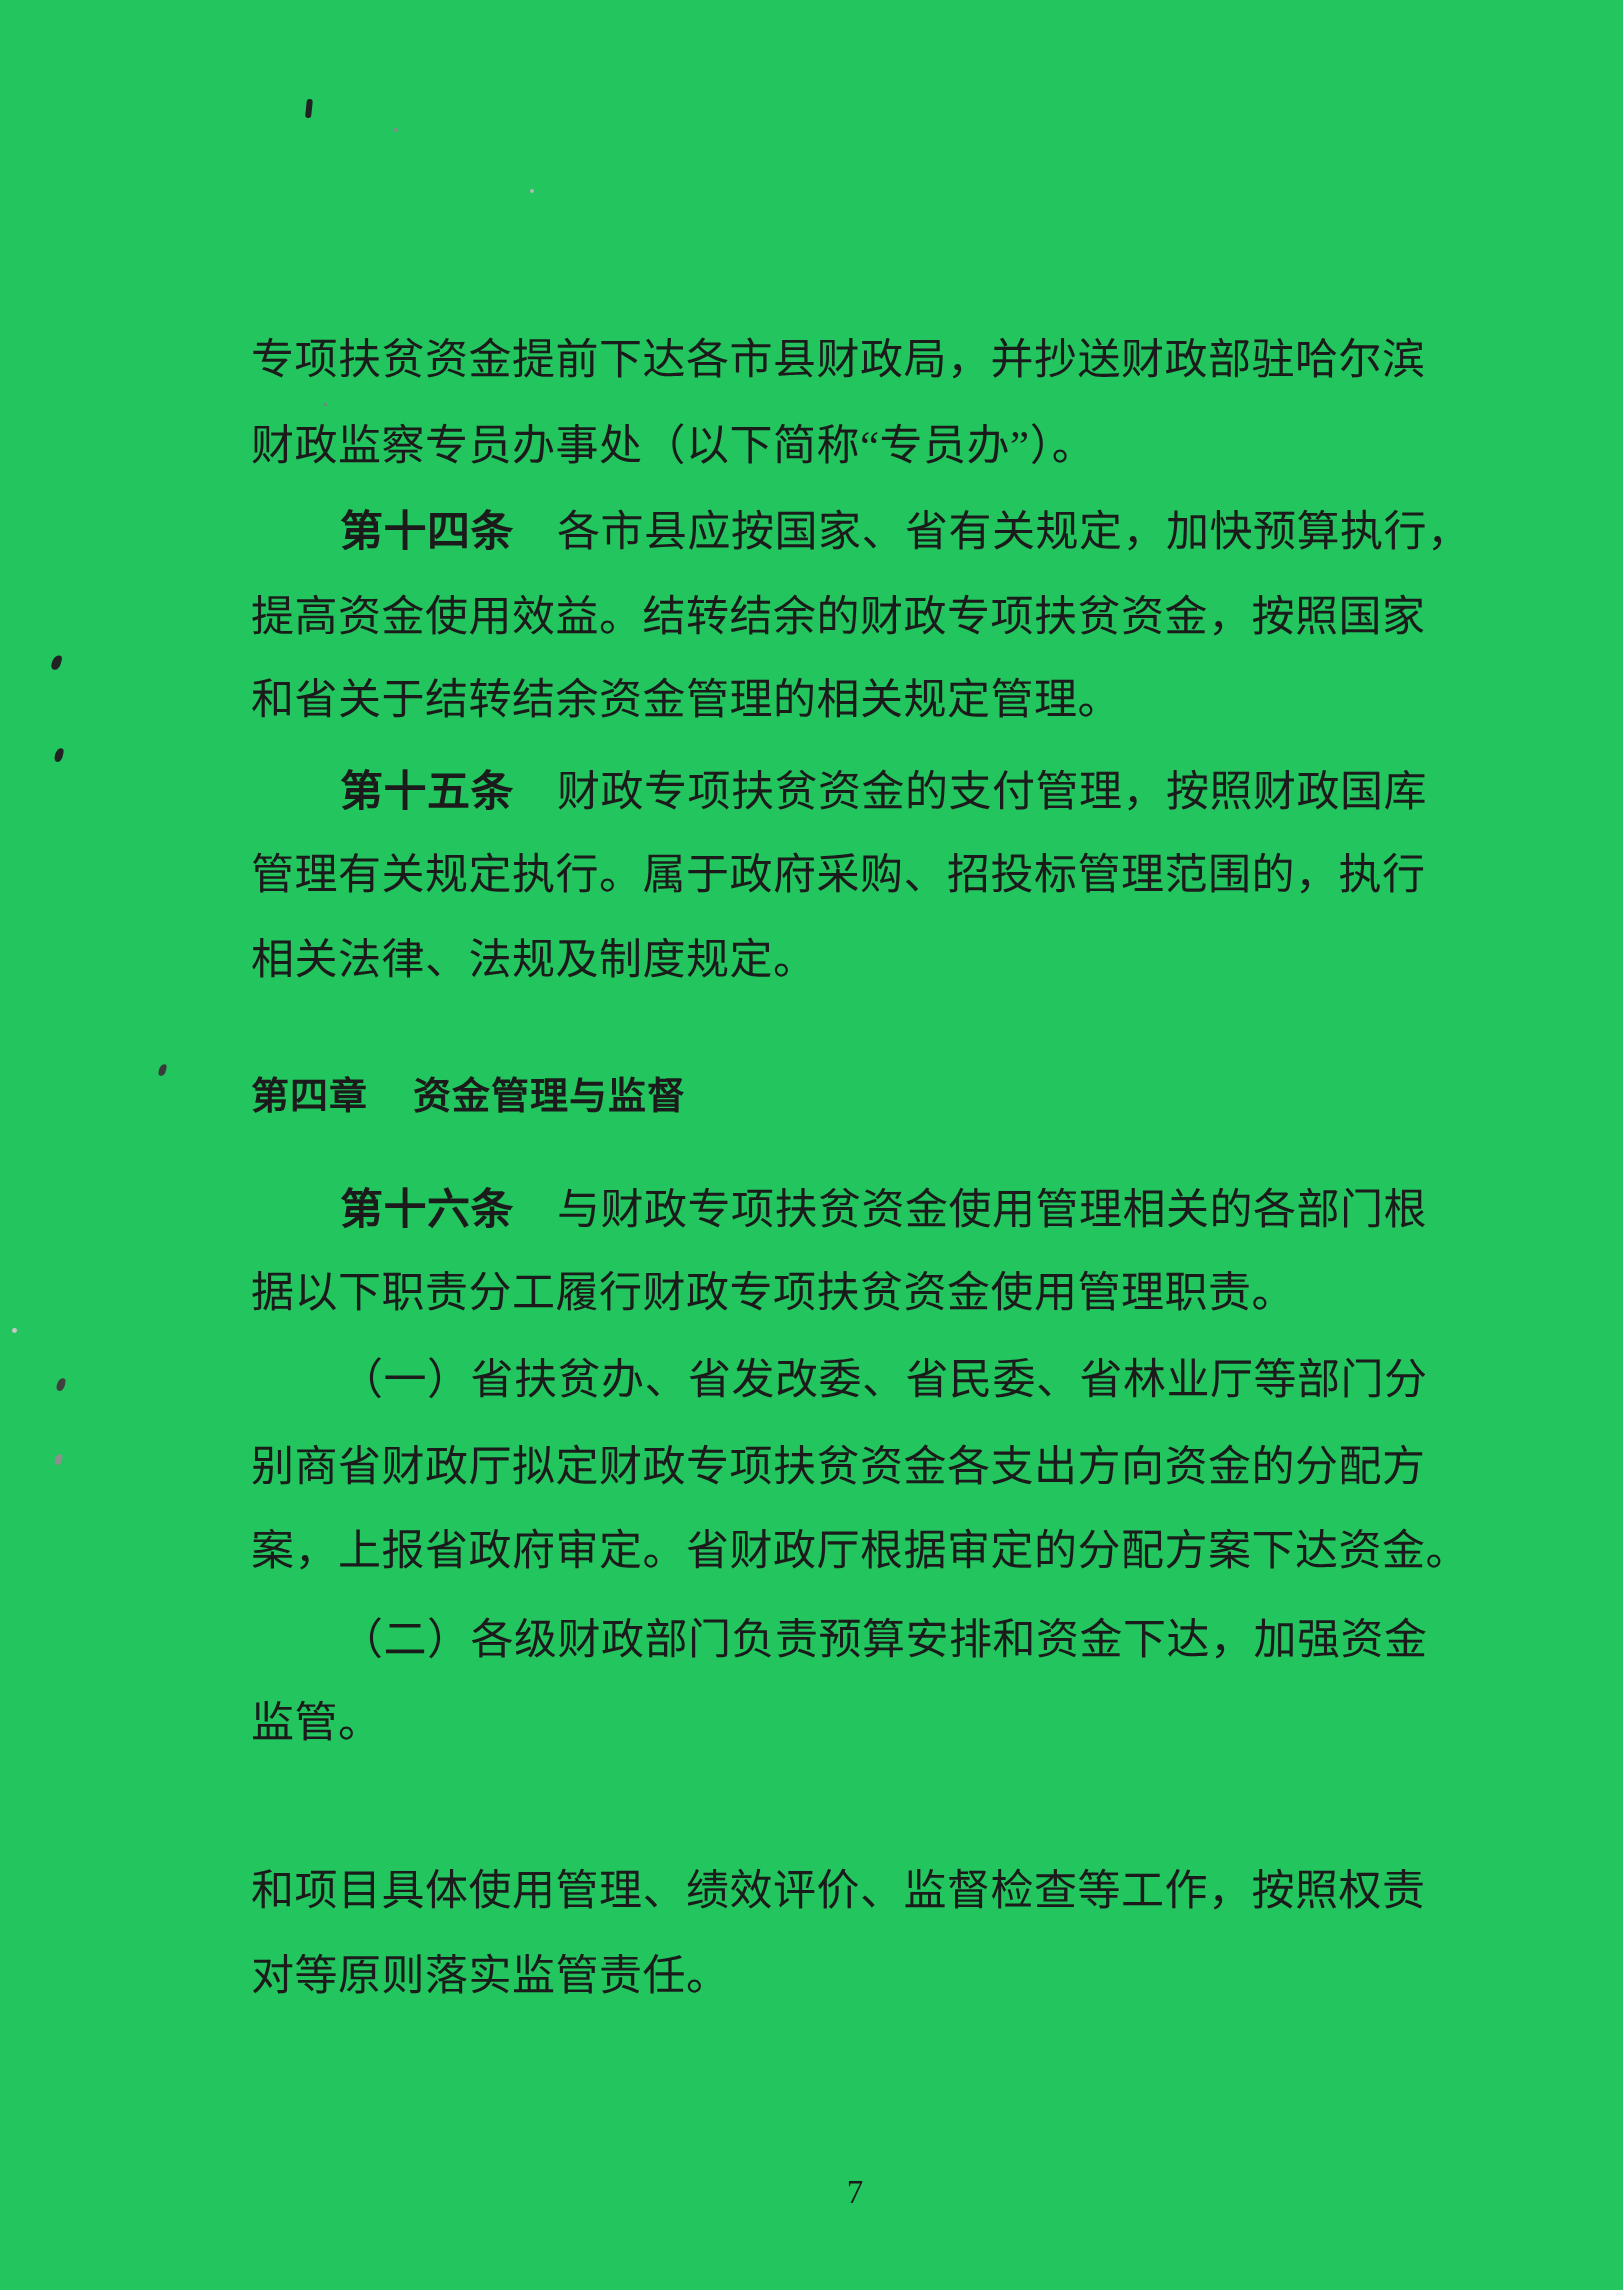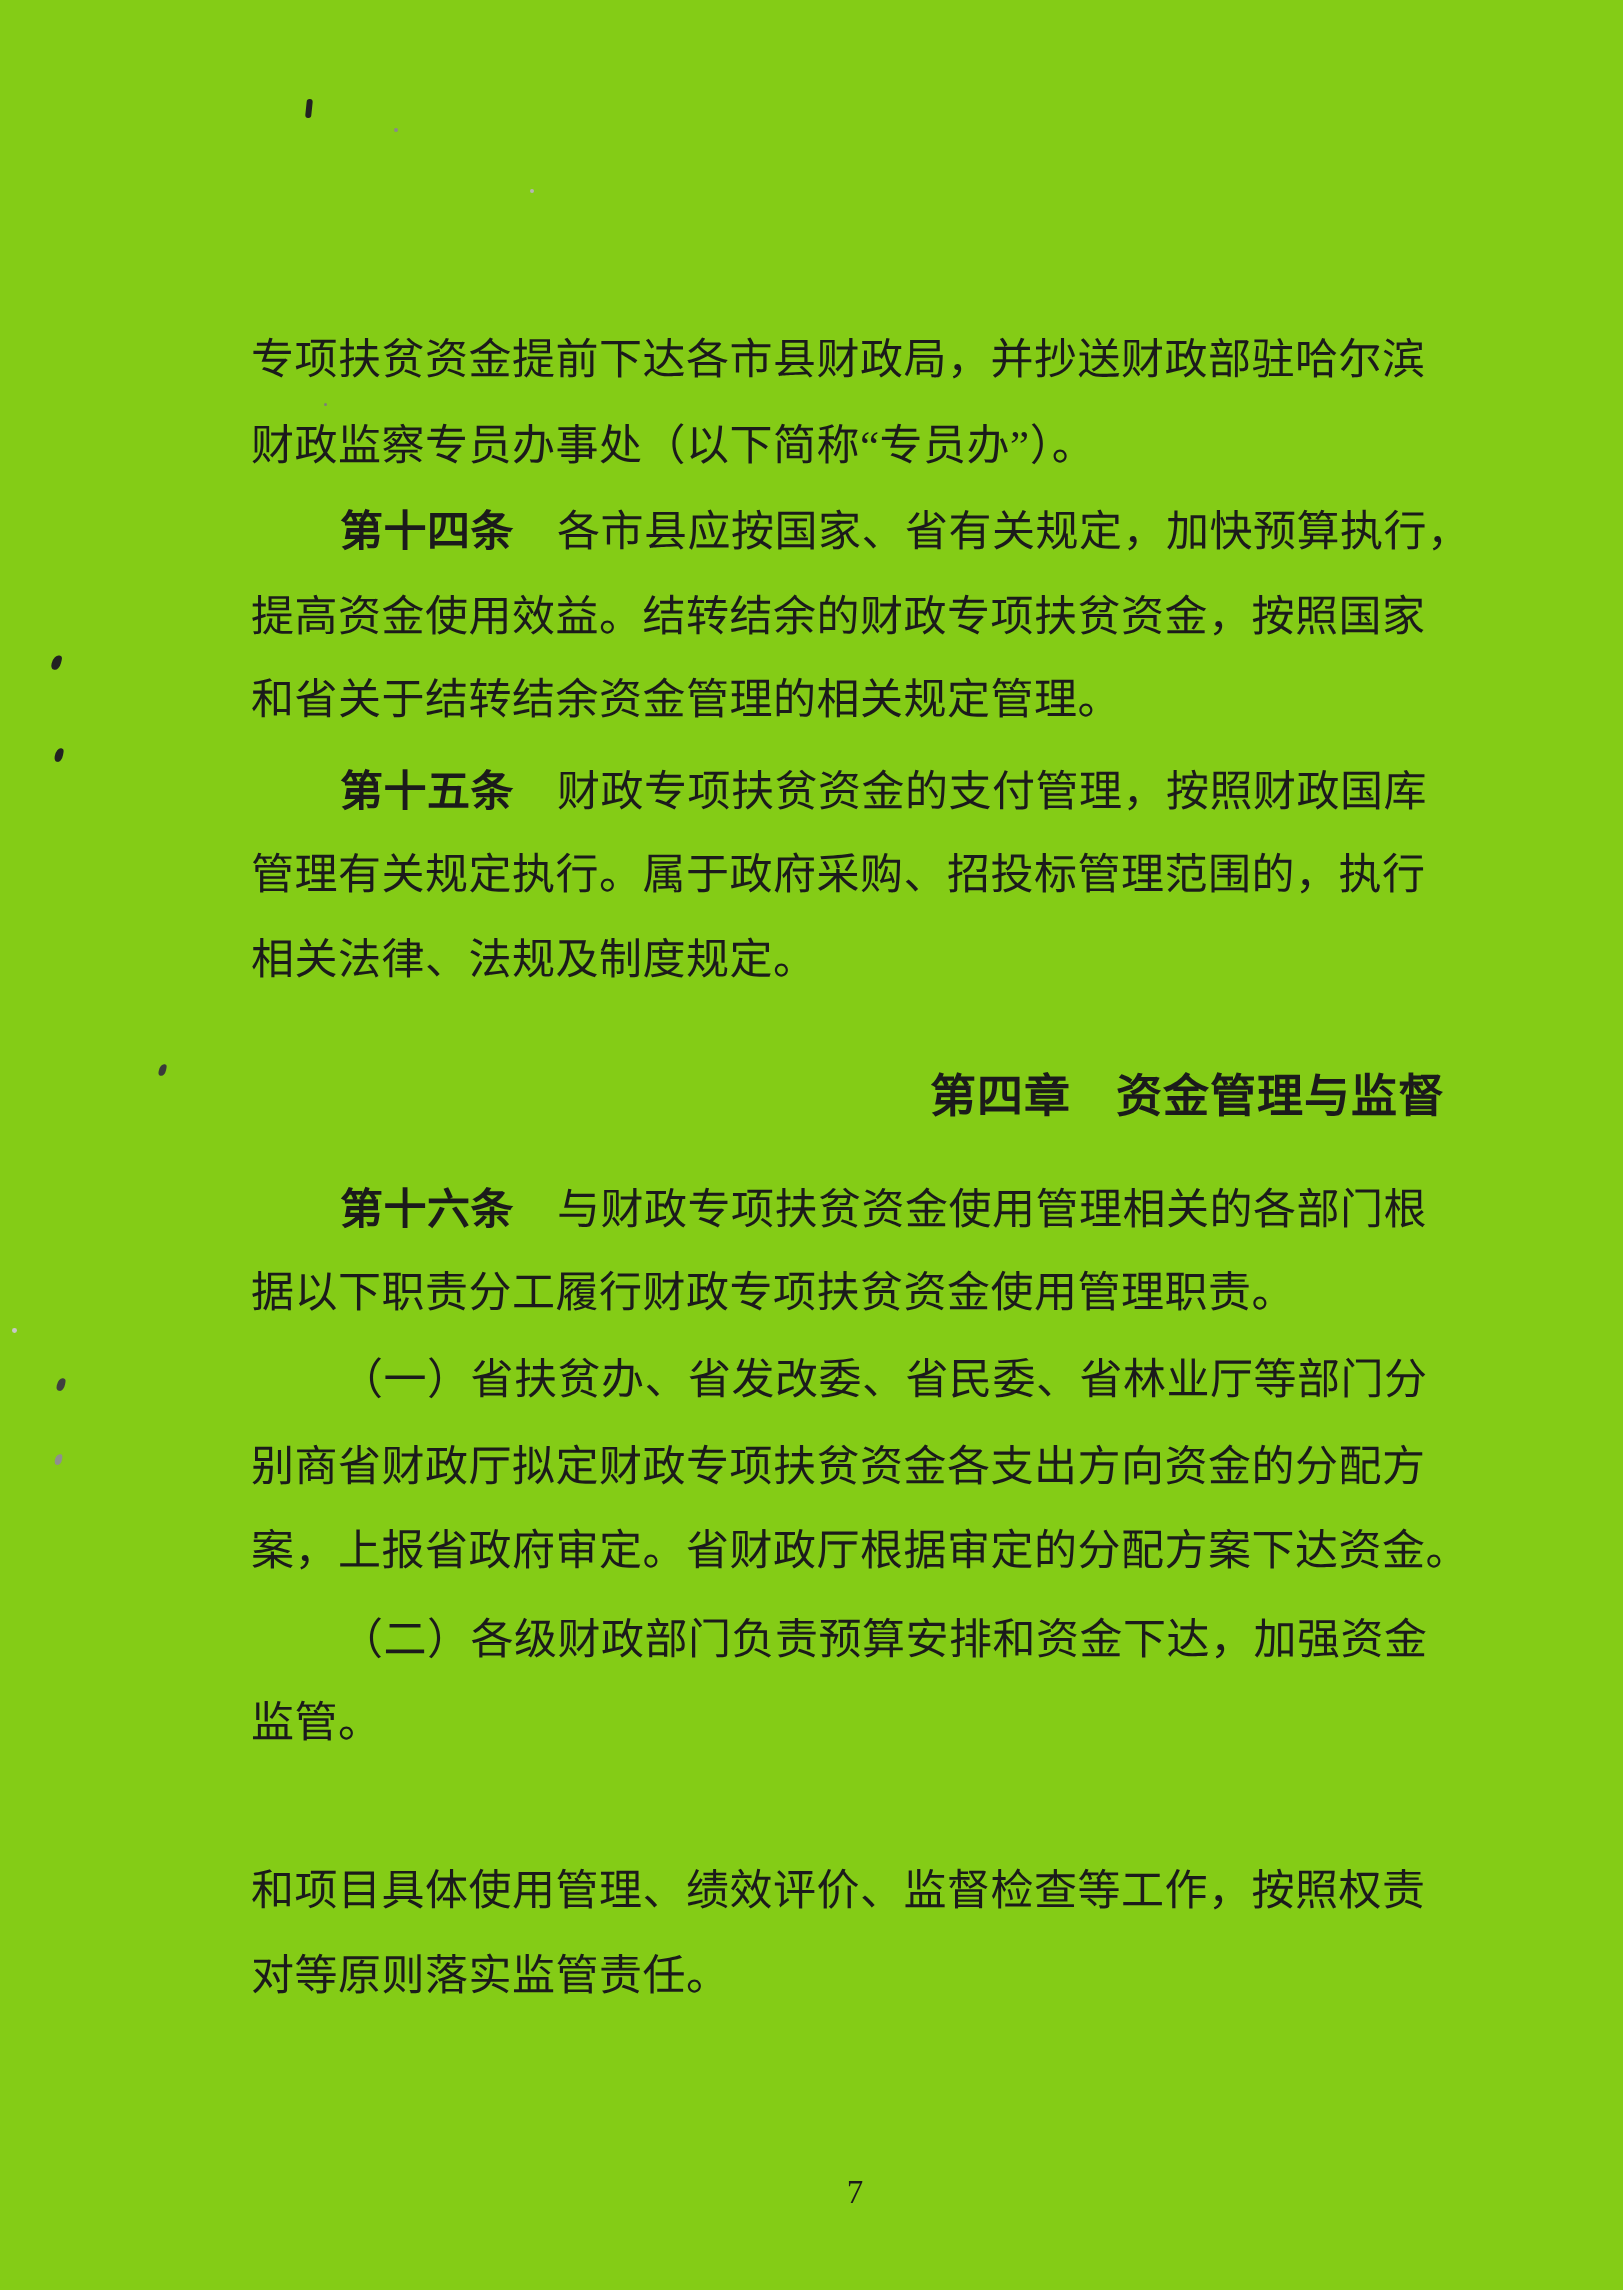--- a/index.html
+++ b/index.html
@@ -5,21 +5,21 @@
   html, body {
     margin: 0;
     padding: 0;
     background: #e8e8e8;
   }
   .page {
     position: relative;
     width: 1623px;
     height: 2290px;
     margin: 0 auto;
-    background: #84cc16;
+    background: #22c55e;
     overflow: hidden;
     font-family: "Liberation Serif", "DejaVu Serif", serif;
     color: #1b1b1b;
   }
   .line {
     position: absolute;
     left: 251px;
     width: 1281px;
     font-size: 43px;
     line-height: 51px;
@@ -30,24 +30,24 @@
     left: 340px;
   }
   .art-label {
     font-weight: bold;
     margin-right: 43px;
   }
   .chapter-heading {
     position: absolute;
     left: 251px;
     width: 1194px;
-    text-align: right;
+    text-align: left;
     font-family: "Liberation Sans", "DejaVu Sans", sans-serif;
     font-weight: bold;
-    font-size: 46px;
+    font-size: 38px;
     line-height: 53px;
     white-space: nowrap;
     letter-spacing: 1px;
   }
   .chapter-heading .chapter-no {
     margin-right: 45px;
   }
   .page-number {
     position: absolute;
     left: 251px;

